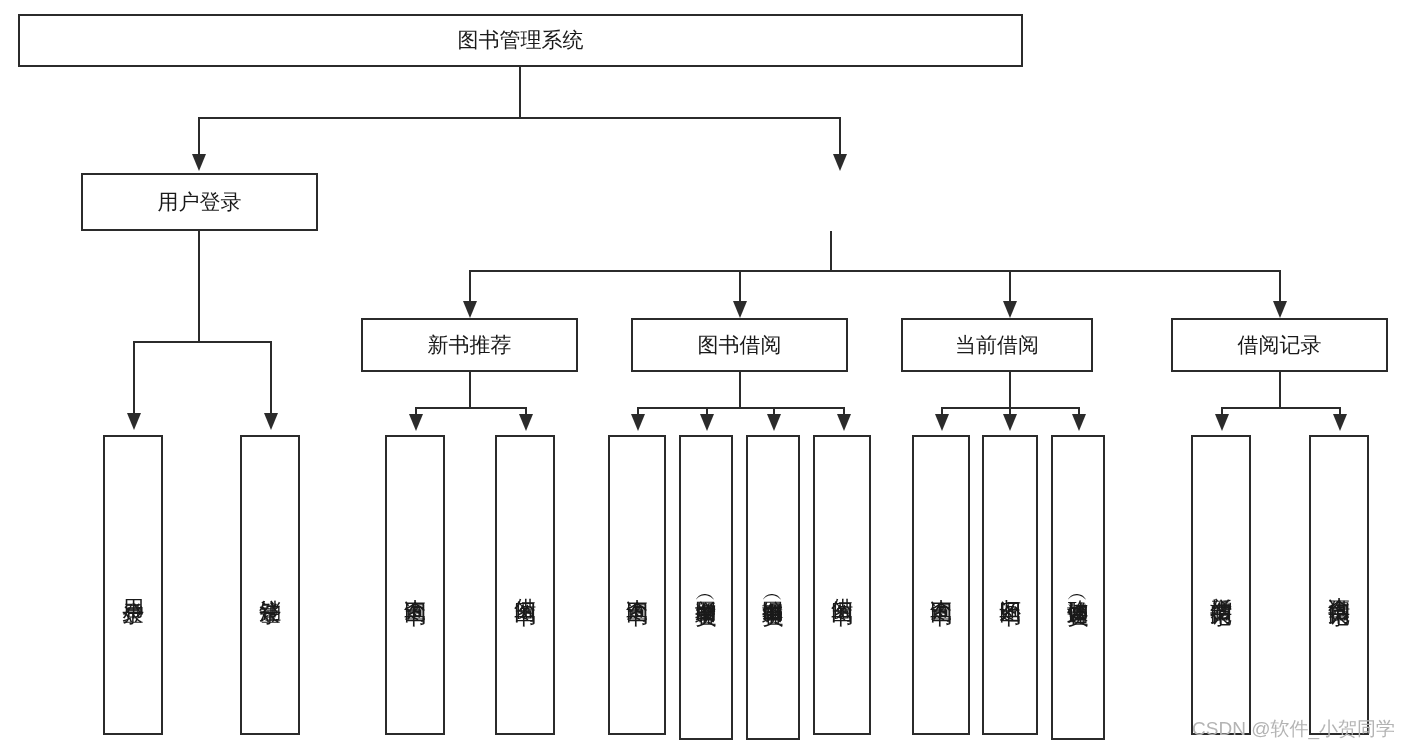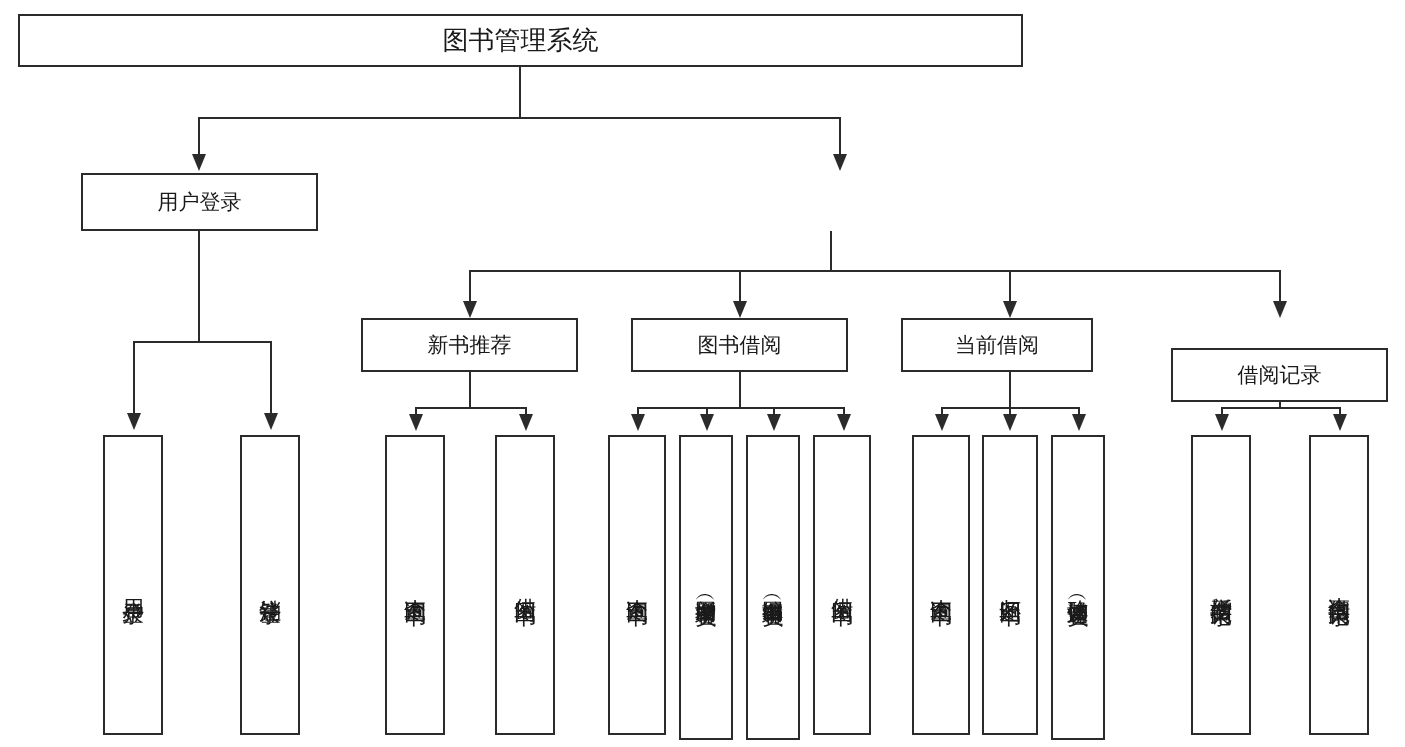--- a/index.html
+++ b/index.html
@@ -31,21 +31,21 @@
     display:block;
     text-align:center;
     line-height:1.15;
     white-space:nowrap;
   }
   
   .node.horiz .cap{
     writing-mode:horizontal-tb;
     font-size:21px;
   }
-  .node.root .cap{font-size:26px;}
+  .node.root .cap{font-size:21px;}
   
   .node.vert{
     align-items:center;
     justify-content:center;
   }
   .node.vert .cap{
     writing-mode:vertical-rl;
     text-orientation:upright;
     font-size:22px;
     line-height:1.30;
@@ -132,21 +132,21 @@
 
   <div class="node horiz" style="left:361px;top:318px;width:217px;height:54px;">
     <span class="cap">新书推荐</span>
   </div>
   <div class="node horiz" style="left:631px;top:318px;width:217px;height:54px;">
     <span class="cap">图书借阅</span>
   </div>
   <div class="node horiz" style="left:901px;top:318px;width:192px;height:54px;">
     <span class="cap">当前借阅</span>
   </div>
-  <div class="node horiz" style="left:1171px;top:318px;width:217px;height:54px;margin-top:30px;">
+  <div class="node horiz" style="left:1171px;top:318px;width:217px;height:54px;">
     <span class="cap">借阅记录</span>
   </div>
 
   <div class="vline" style="left:469px;top:372px;height:35px;"></div>
   <div class="hline" style="left:415px;top:407px;width:110px;"></div>
   <div class="vline" style="left:415px;top:407px;height:10px;"></div>
   <div class="arrow" style="left:409px;top:414px;"></div>
   <div class="vline" style="left:525px;top:407px;height:10px;"></div>
   <div class="arrow" style="left:519px;top:414px;"></div>
 
@@ -214,14 +214,15 @@
     <span class="cap">确认归还（管理员）</span>
   </div>
 
   <div class="node vert" style="left:1191px;top:435px;width:60px;height:300px;">
     <span class="cap">新增借阅记录</span>
   </div>
   <div class="node vert" style="left:1309px;top:435px;width:60px;height:300px;">
     <span class="cap">查询借阅记录</span>
   </div>
 
+  <div id="watermark">CSDN @软件_小贺同学</div>
 
 </div>
 
 </body></html>

